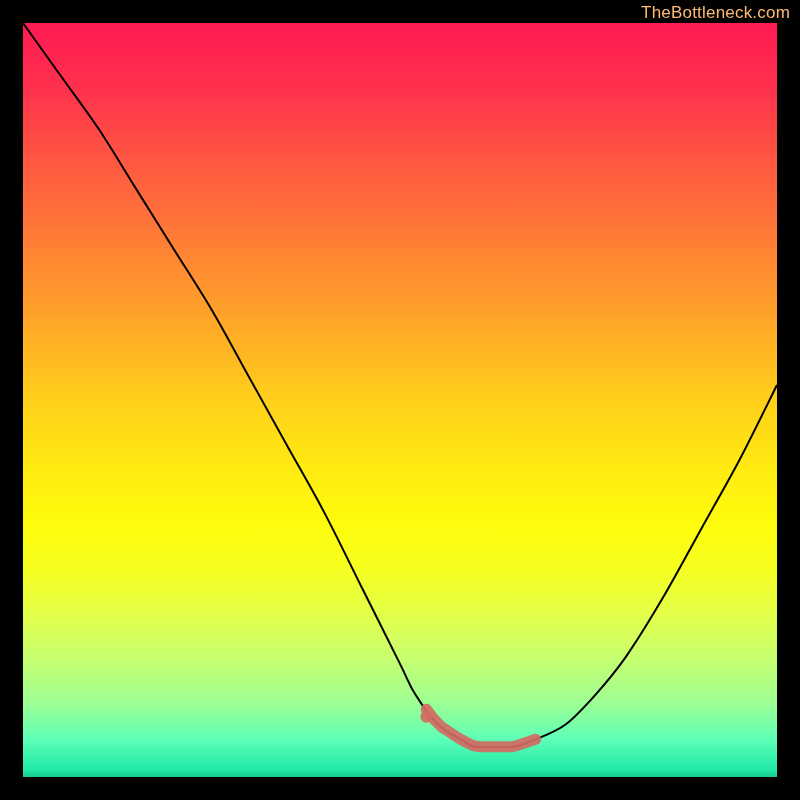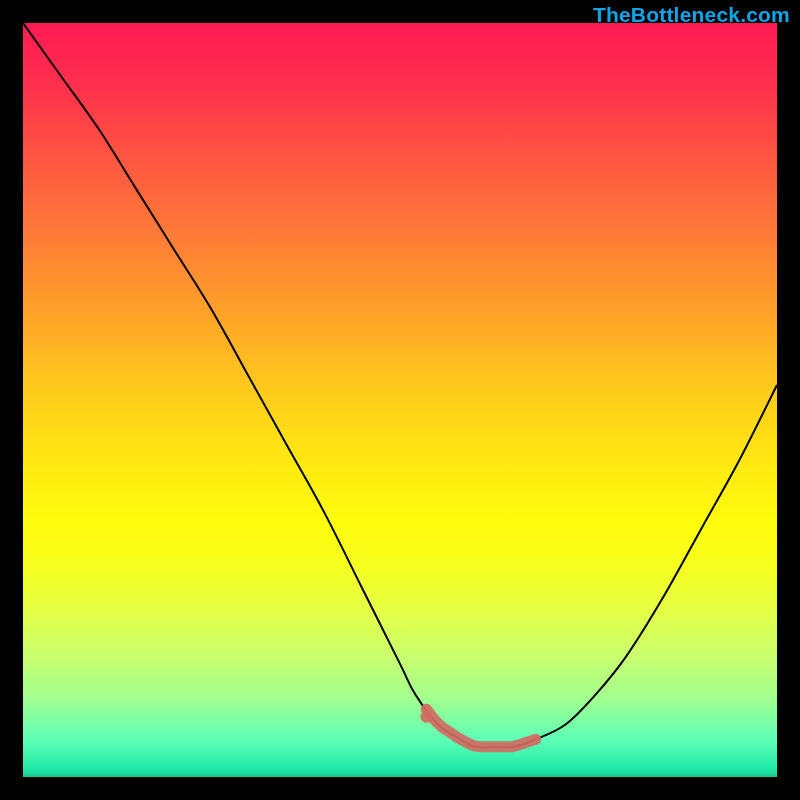--- a/index.html
+++ b/index.html
@@ -8,23 +8,23 @@
     height: 800px;
     background: #000;
     position: relative;
     font-family: Arial, Helvetica, sans-serif;
     overflow: hidden;
   }
   .watermark {
     position: absolute;
     top: 3px;
     right: 10px;
-    color: #0ea5e9;
-    font-size: 21px;
-    font-weight: 700;
+    color: #fdba74;
+    font-size: 17px;
+    font-weight: 400;
     letter-spacing: 0.2px;
     z-index: 20;
   }
   .plot-area {
     position: absolute;
     left: 23px;
     top: 23px;
     width: 754px;
     height: 754px;
     background: linear-gradient(

